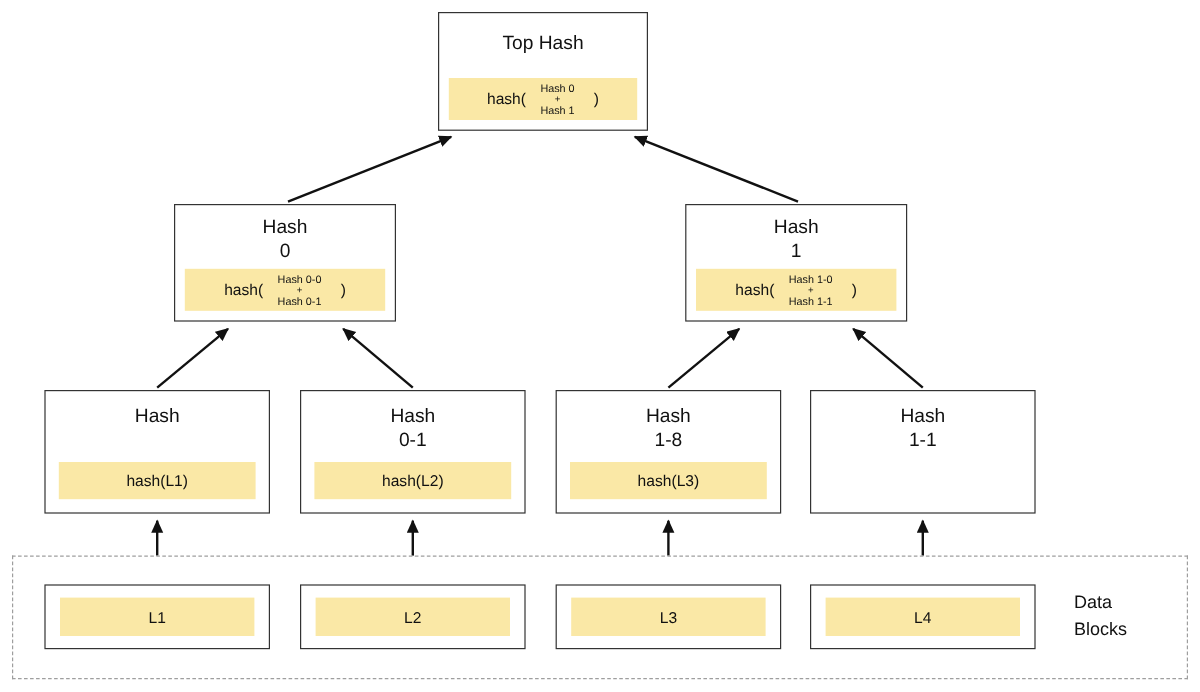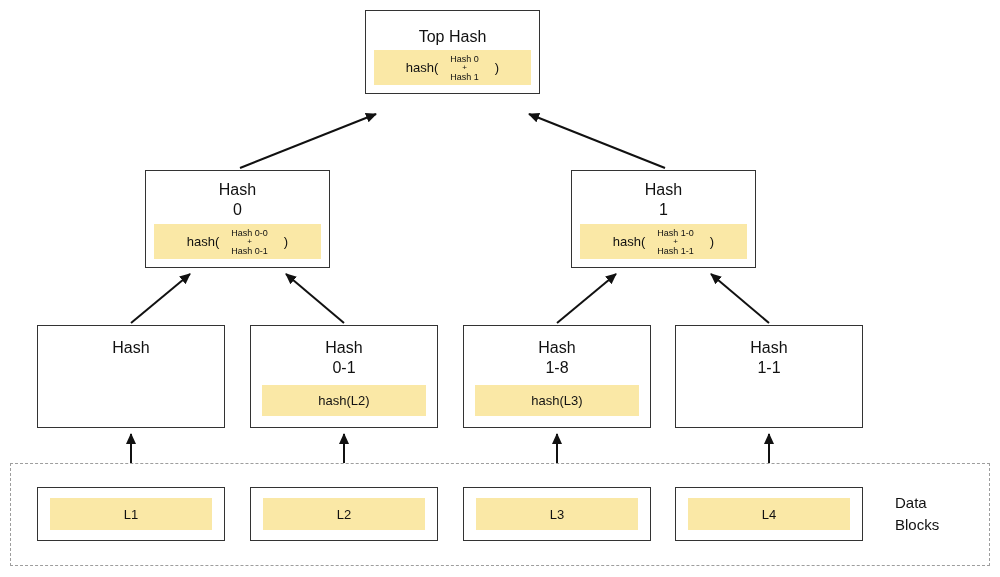--- a/index.html
+++ b/index.html
@@ -57,21 +57,21 @@
     <line x1="131" y1="323" x2="190" y2="274" stroke="#111" stroke-width="2" marker-end="url(#ah)"></line>
     <line x1="344" y1="323" x2="286" y2="274" stroke="#111" stroke-width="2" marker-end="url(#ah)"></line>
     <line x1="557" y1="323" x2="616" y2="274" stroke="#111" stroke-width="2" marker-end="url(#ah)"></line>
     <line x1="769" y1="323" x2="711" y2="274" stroke="#111" stroke-width="2" marker-end="url(#ah)"></line>
     <line x1="131" y1="485" x2="131" y2="434" stroke="#111" stroke-width="2" marker-end="url(#ah)"></line>
     <line x1="344" y1="485" x2="344" y2="434" stroke="#111" stroke-width="2" marker-end="url(#ah)"></line>
     <line x1="557" y1="485" x2="557" y2="434" stroke="#111" stroke-width="2" marker-end="url(#ah)"></line>
     <line x1="769" y1="485" x2="769" y2="434" stroke="#111" stroke-width="2" marker-end="url(#ah)"></line>
   </svg>
 
-  <div class="node" style="left:365px; top:10px; width:175px; height:84px;">
+  <div class="node" style="left:365px; top:10px; width:175px; height:99px;">
     <div class="node-title top-title">Top Hash</div>
     <div class="strip combo-strip">
       <span class="fn">hash(</span>
       <span class="ops">
         <span class="op">Hash 0</span>
         <span class="plus">+</span>
         <span class="op">Hash 1</span>
       </span>
       <span class="fn">)</span>
     </div>
@@ -106,20 +106,21 @@
         <span class="op">Hash 1-1</span>
       </span>
       <span class="fn">)</span>
     </div>
   </div>
 
   <div class="node" style="left:37px; top:325px; width:188px; height:103px;">
     <div class="node-title leaf-title">
       <div>Hash</div>
     </div>
+    <div class="strip leaf-strip">hash(L1)</div>
   </div>
 
   <div class="node" style="left:250px; top:325px; width:188px; height:103px;">
     <div class="node-title leaf-title">
       <div>Hash</div>
       <div>0-1</div>
     </div>
     <div class="strip leaf-strip">hash(L2)</div>
   </div>
 

